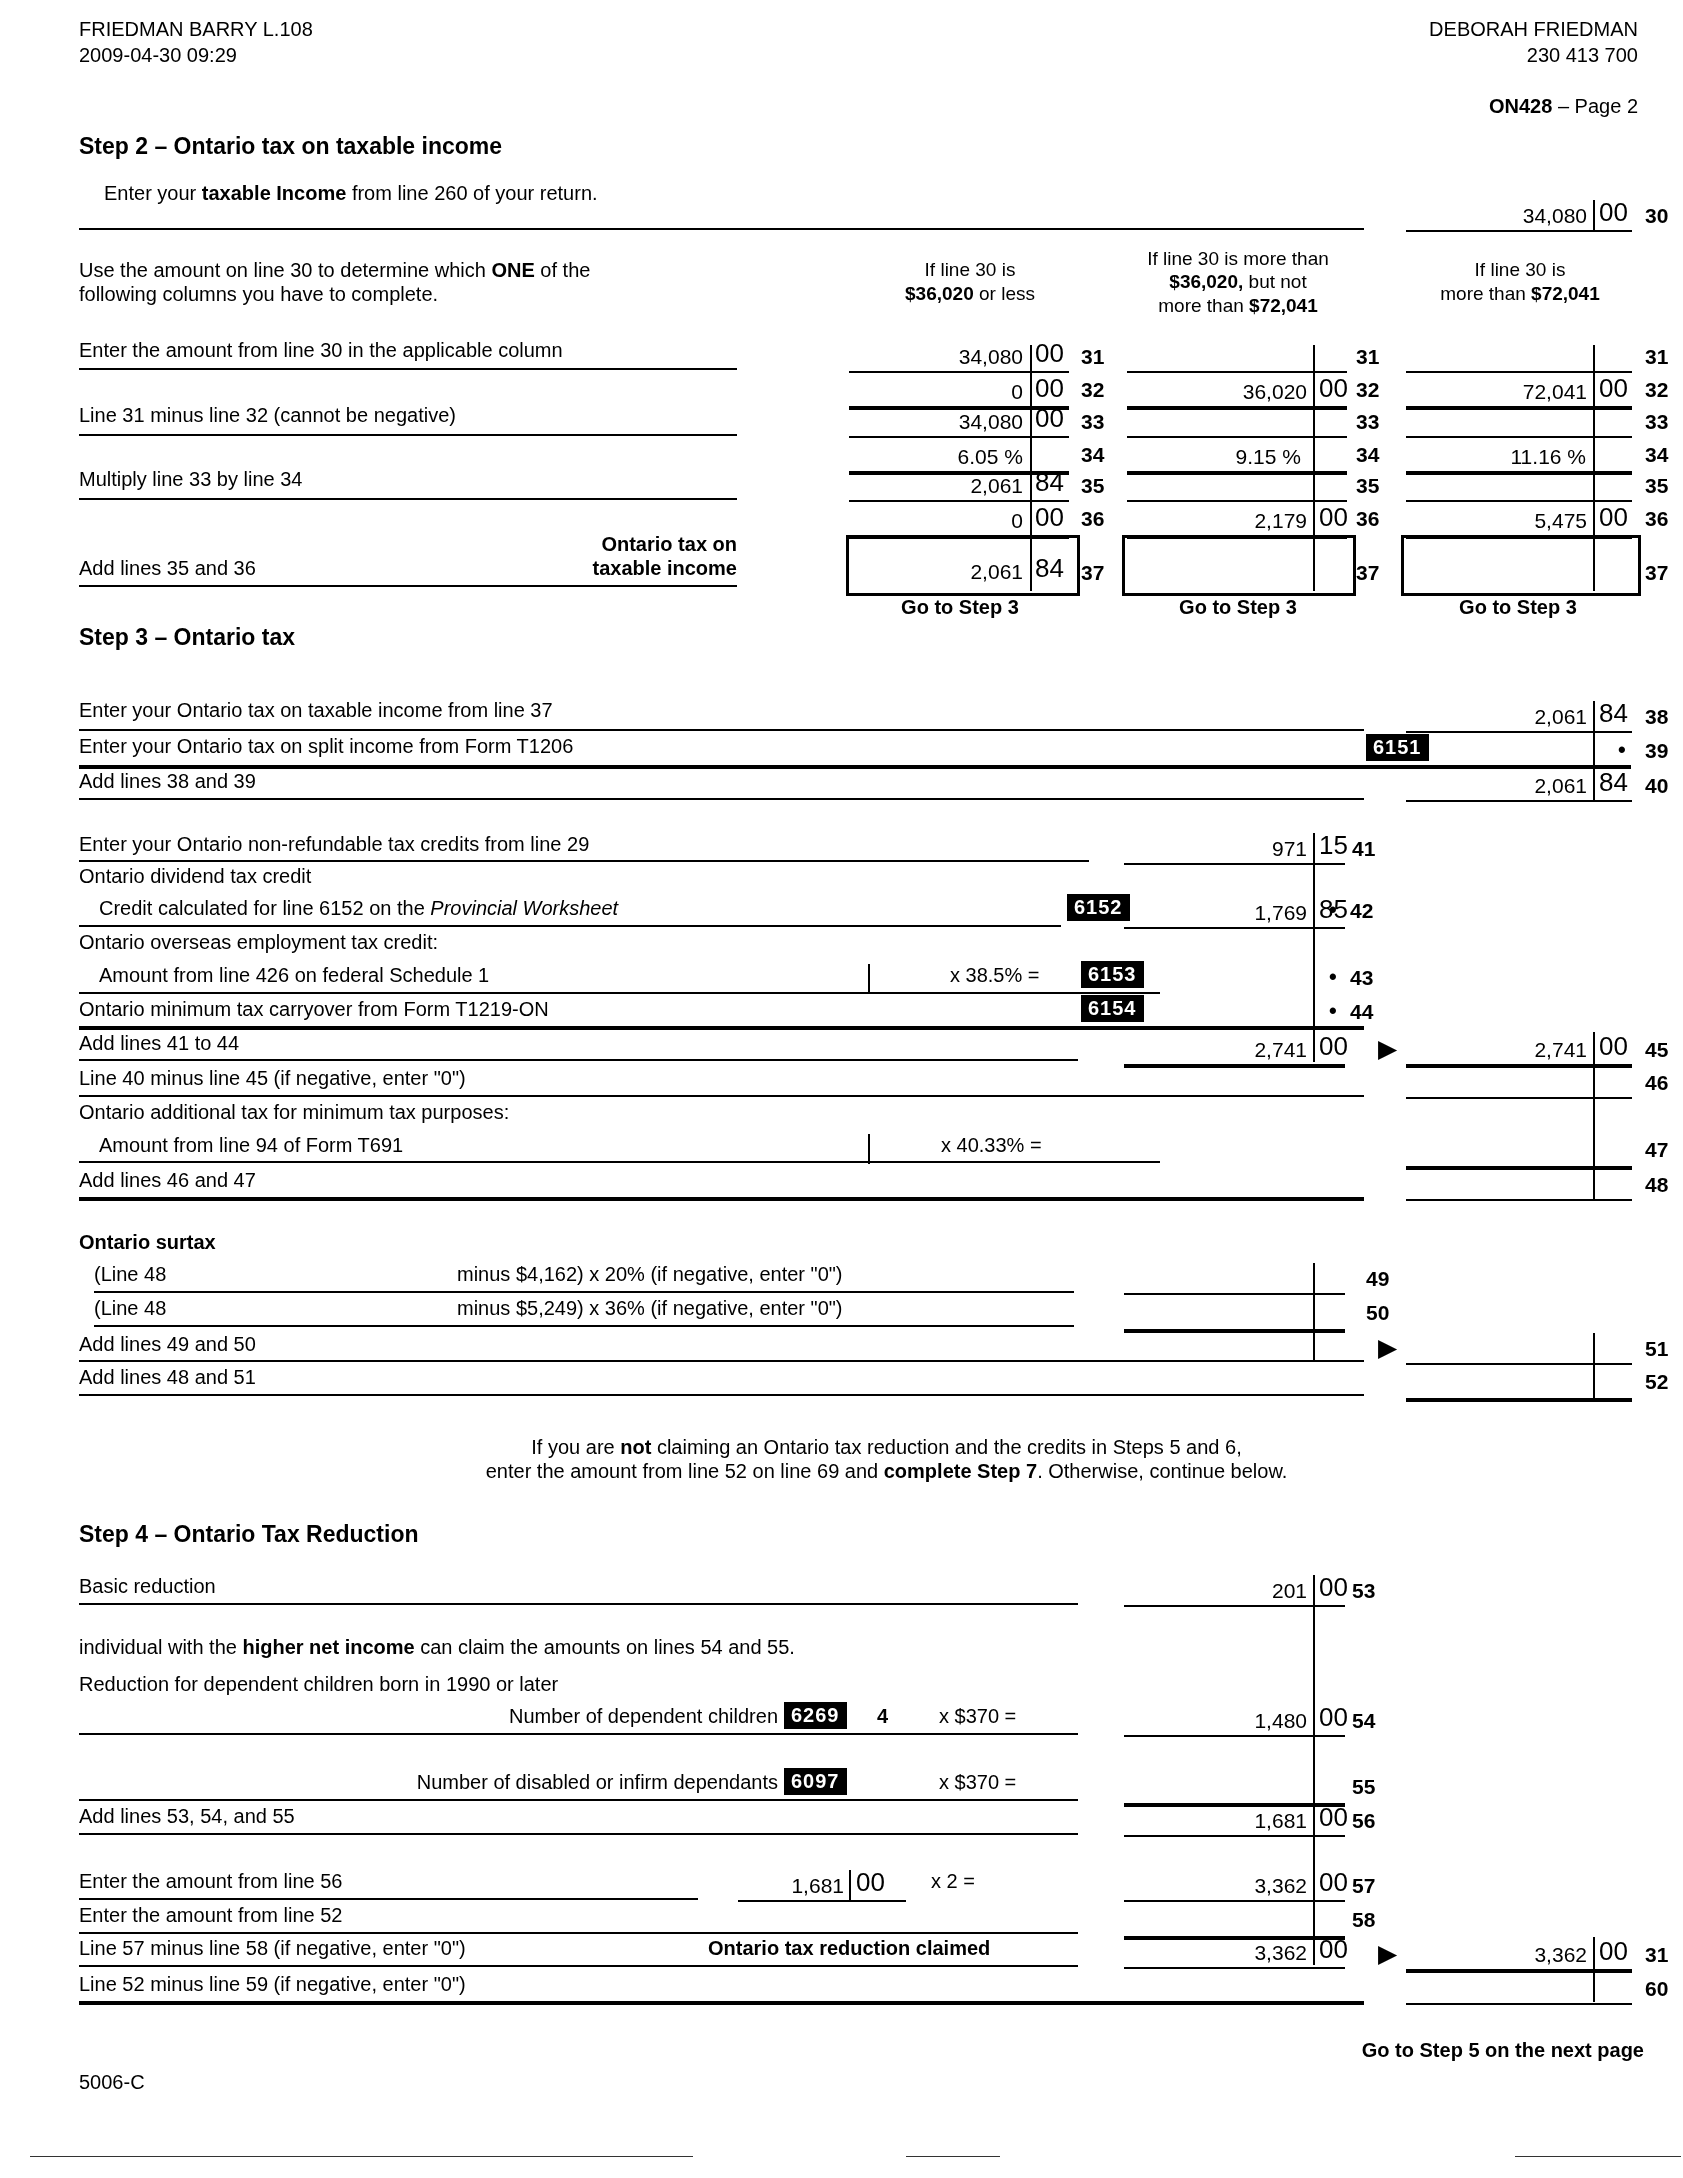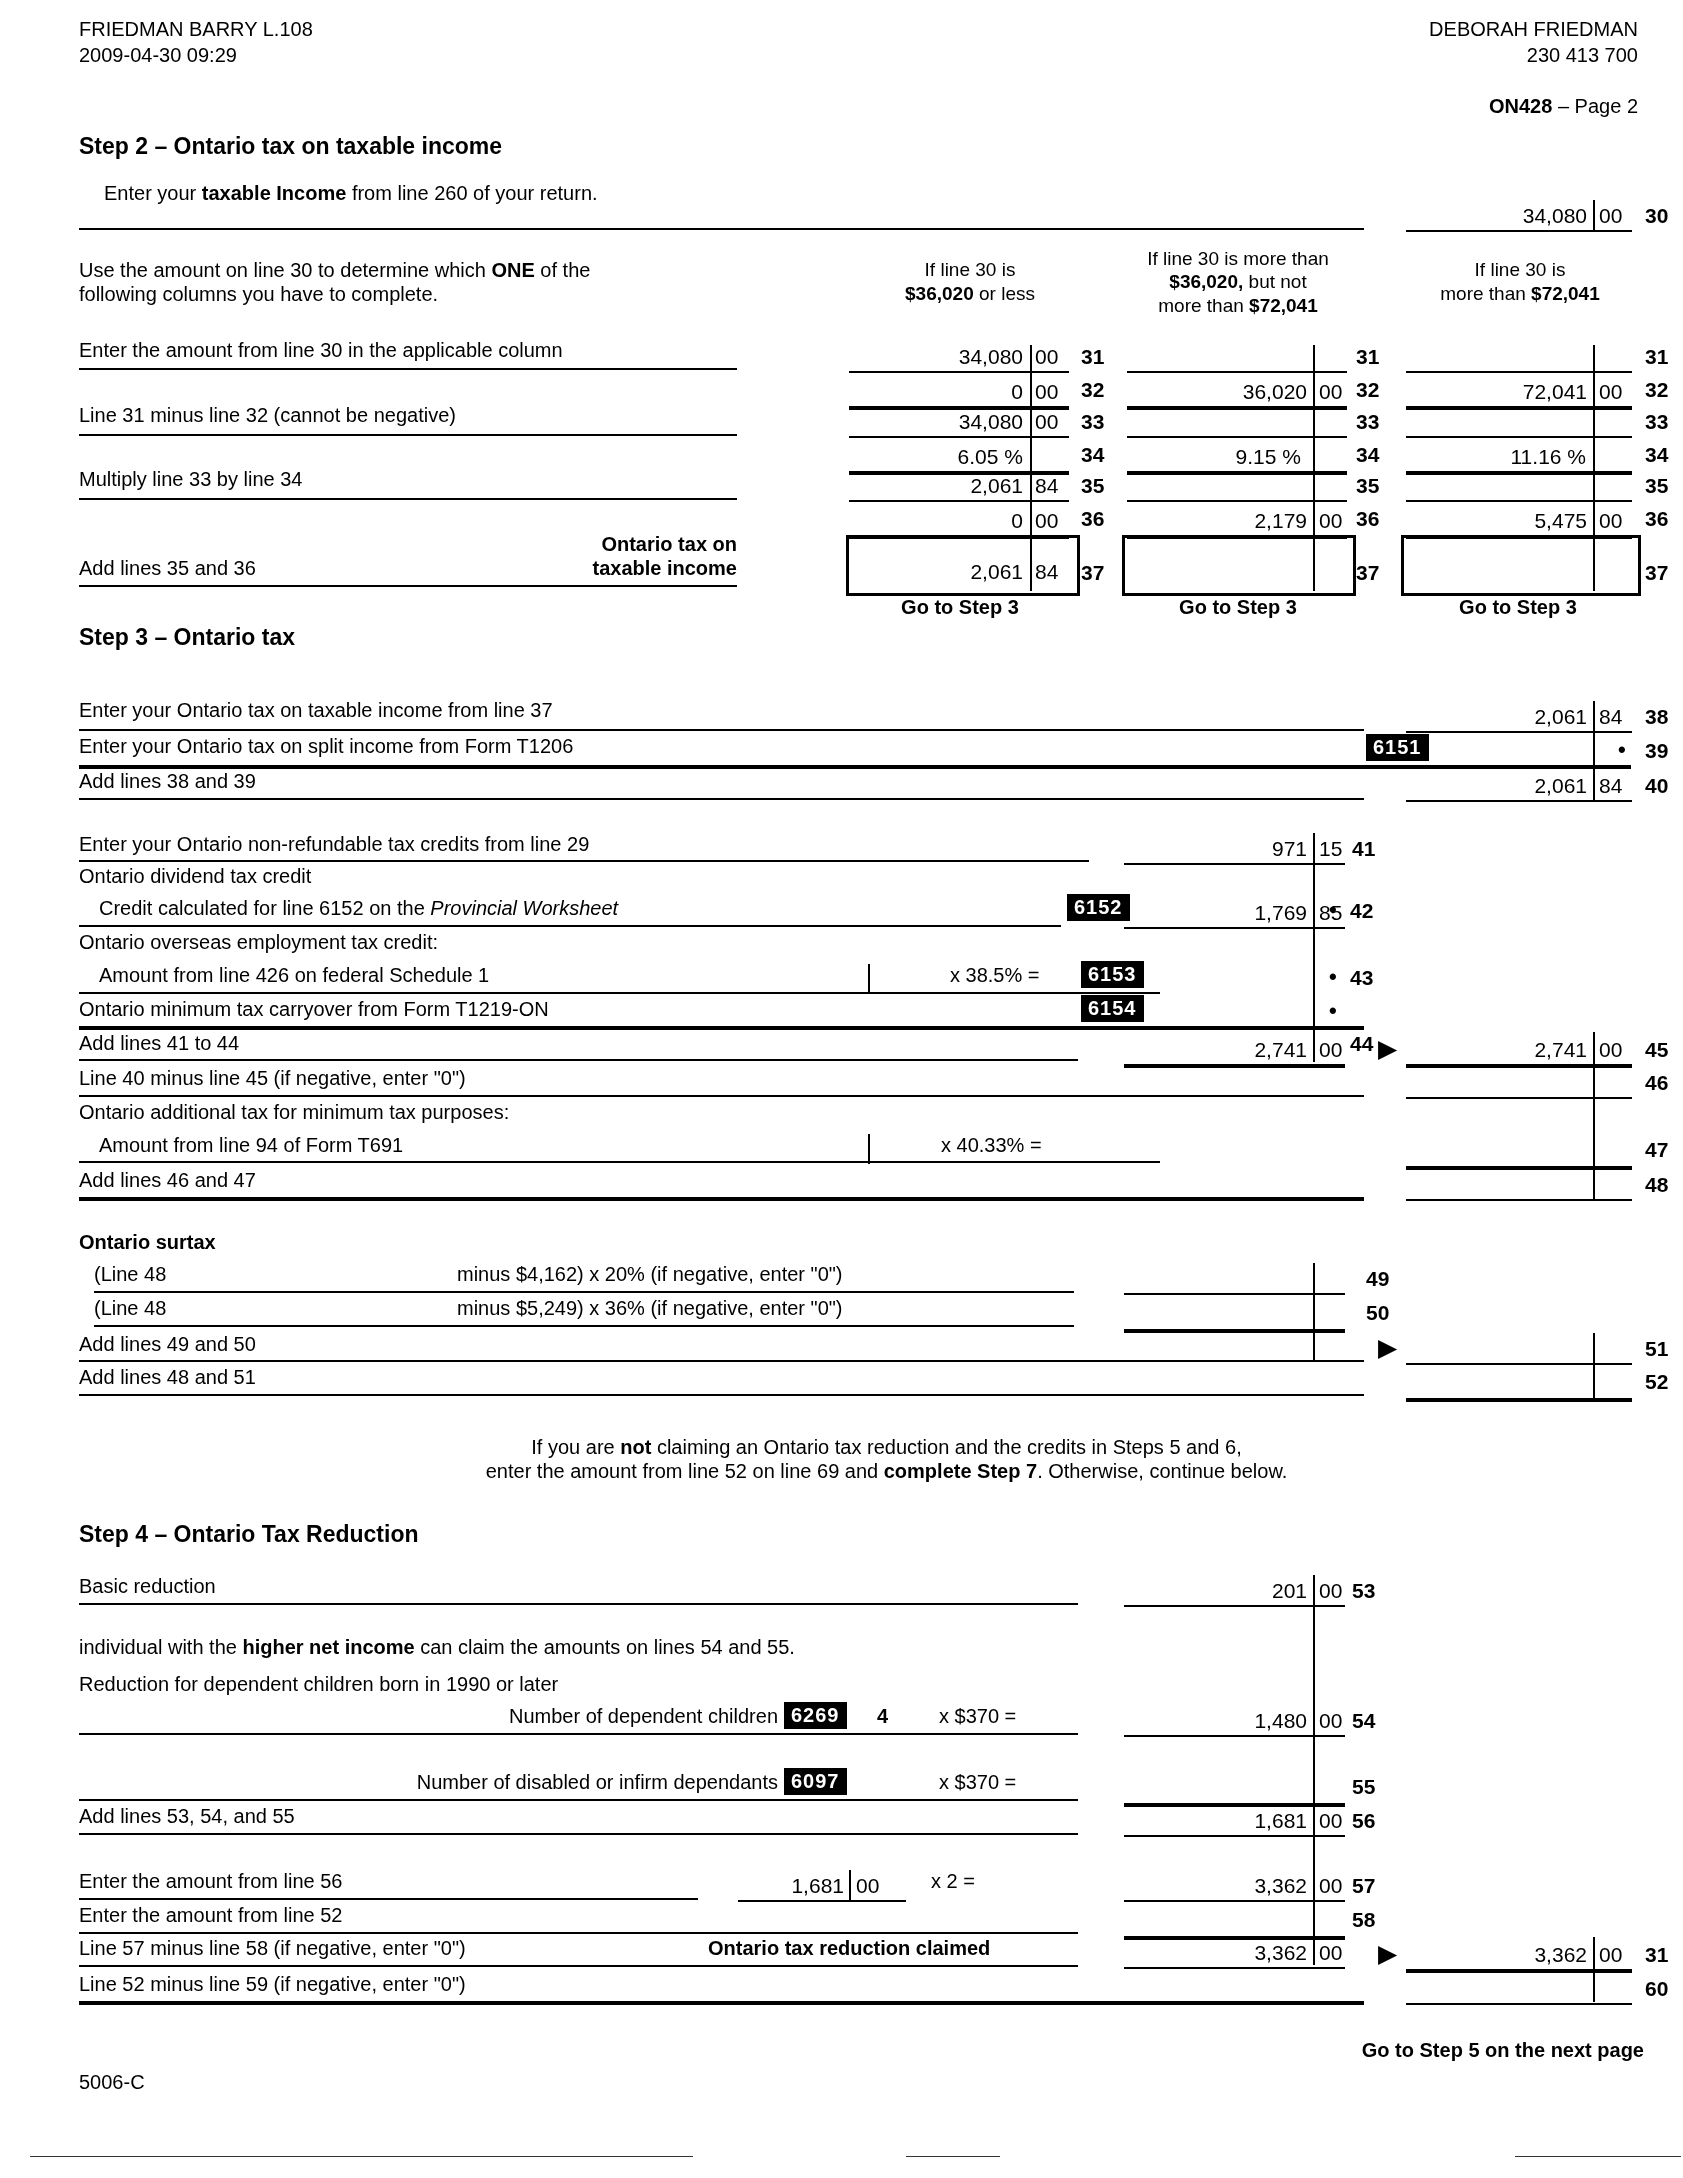--- a/index.html
+++ b/index.html
@@ -13,21 +13,21 @@
   .title{font-size:23px;font-weight:bold;}
   .hdr{font-size:19px;}
   .rule{position:absolute;background:#000;height:2px;}
   .rule.th{height:4px;}
   .rule.faint{background:#333;height:1px;}
   .vline{position:absolute;background:#000;width:2px;}
   .fld{position:absolute;display:flex;align-items:flex-end;height:30px;border-bottom:2px solid #000;}
   .fld.th{height:32px;border-bottom-width:4px;}
   .fld.nb{border-bottom:none;}
   .fld .d{text-align:right;padding:0 6px 2px 0;font-size:21px;white-space:nowrap;}
-  .fld .c{text-align:left;padding:0 0 2px 6px;font-size:21px;white-space:nowrap;}
+  .fld .c{text-align:left;padding:0 0 2px 6px;font-size:26px;white-space:nowrap;}
   .fld .p{width:100%;text-align:right;padding:0 46px 2px 0;font-size:21px;white-space:nowrap;}
   .f-col1{left:849px;width:220px;} .f-col1 .d{flex:0 0 174px;} .f-col1 .c{flex:0 0 40px;}
   .f-col2{left:1127px;width:220px;} .f-col2 .d{flex:0 0 180px;} .f-col2 .c{flex:0 0 34px;}
   .f-outer{left:1406px;width:226px;} .f-outer .d{flex:0 0 181px;} .f-outer .c{flex:0 0 39px;}
   .f-inner{left:1124px;width:221px;} .f-inner .d{flex:0 0 183px;} .f-inner .c{flex:0 0 32px;}
   .f-mini{left:738px;width:168px;} .f-mini .d{flex:0 0 106px;} .f-mini .c{flex:0 0 56px;}
   .lnum{position:absolute;font-weight:bold;font-size:21px;white-space:nowrap;}
   .blt{position:absolute;font-weight:bold;font-size:22px;}
   .code{position:absolute;background:#000;color:#fff;font-weight:bold;font-size:20px;
         padding:2px 7px;letter-spacing:1px;}
@@ -239,21 +239,21 @@
   <div class="t" style="left:950px;top:964px;">x 38.5% =</div>
   <div class="rule" style="left:79px;top:992px;width:1081px;"></div>
   <span class="code" style="left:1081px;top:961px;">6153</span>
   <span class="blt" style="left:1329px;top:964px;">•</span>
   <span class="lnum" style="left:1350px;top:966px;">43</span>
 
   <div class="t" style="left:79px;top:998px;">Ontario minimum tax carryover from Form T1219-ON</div>
   <div class="rule th" style="left:79px;top:1026px;width:1285px;"></div>
   <span class="code" style="left:1081px;top:995px;">6154</span>
   <span class="blt" style="left:1329px;top:998px;">•</span>
-  <span class="lnum" style="left:1350px;top:1032px;">44</span>
+  <span class="lnum" style="left:1350px;top:1000px;">44</span>
   <div class="vline" style="left:1313px;top:833px;height:229px;"></div>
 
   <div class="t" style="left:79px;top:1032px;">Add lines 41 to 44</div>
   <div class="rule" style="left:79px;top:1059px;width:999px;"></div>
   <div class="fld f-inner th" style="top:1032px;">
     <span class="d">2,741</span>
       <span class="c">00</span>
   </div>
   <span class="arrow" style="left:1378px;top:1036px;">▶</span>
   <div class="fld f-outer th" style="top:1032px;">

